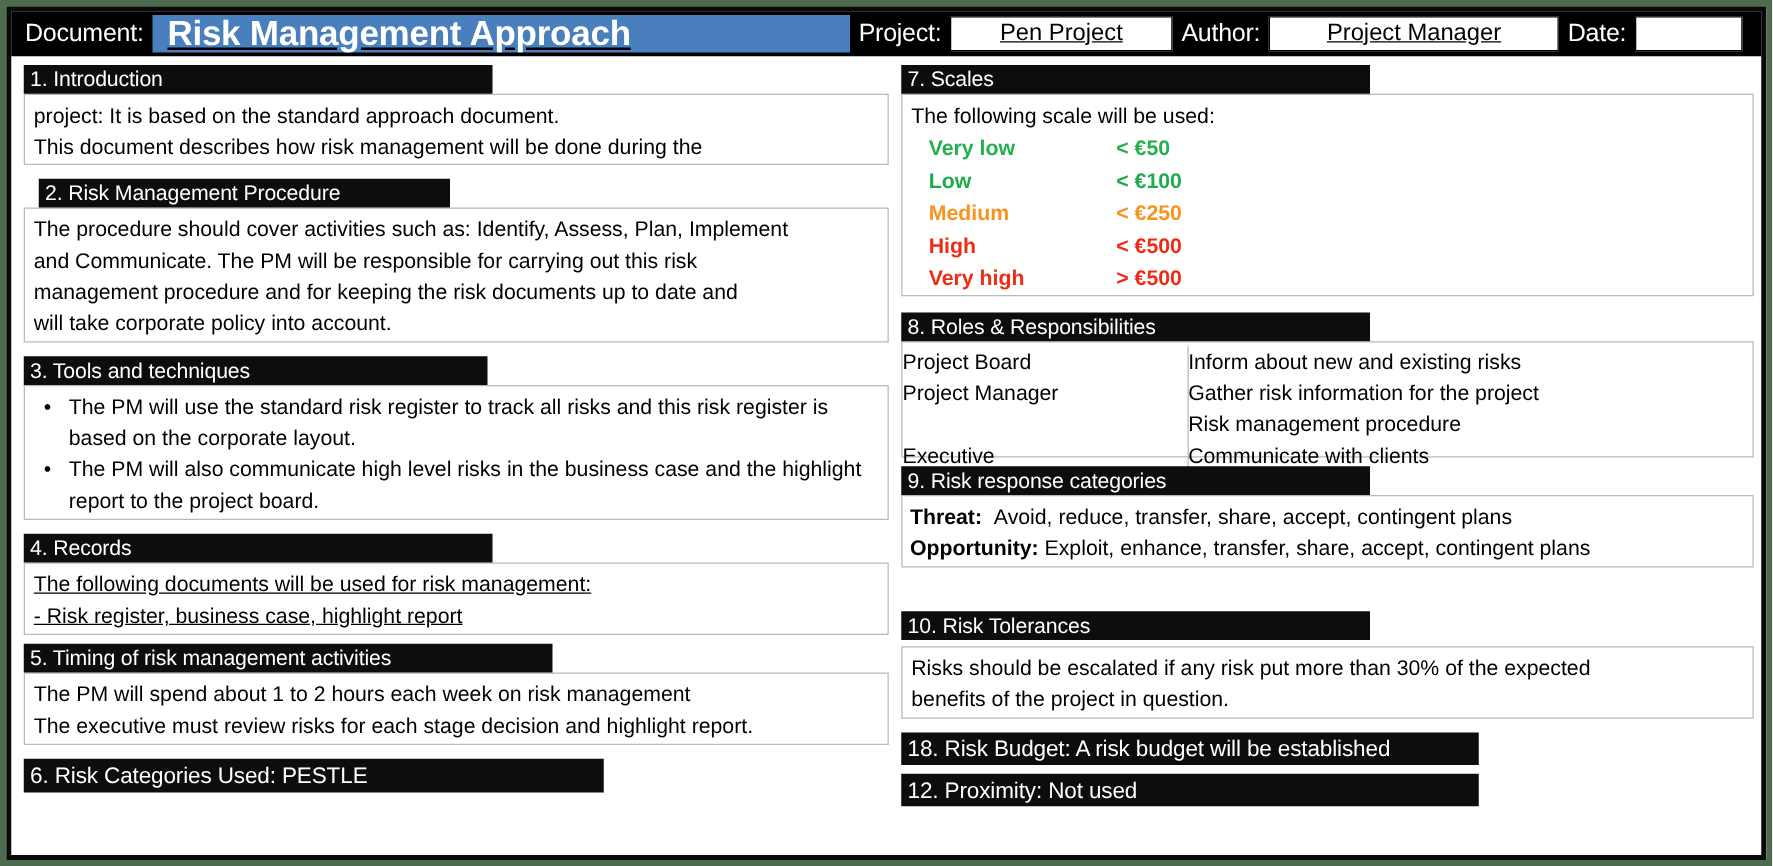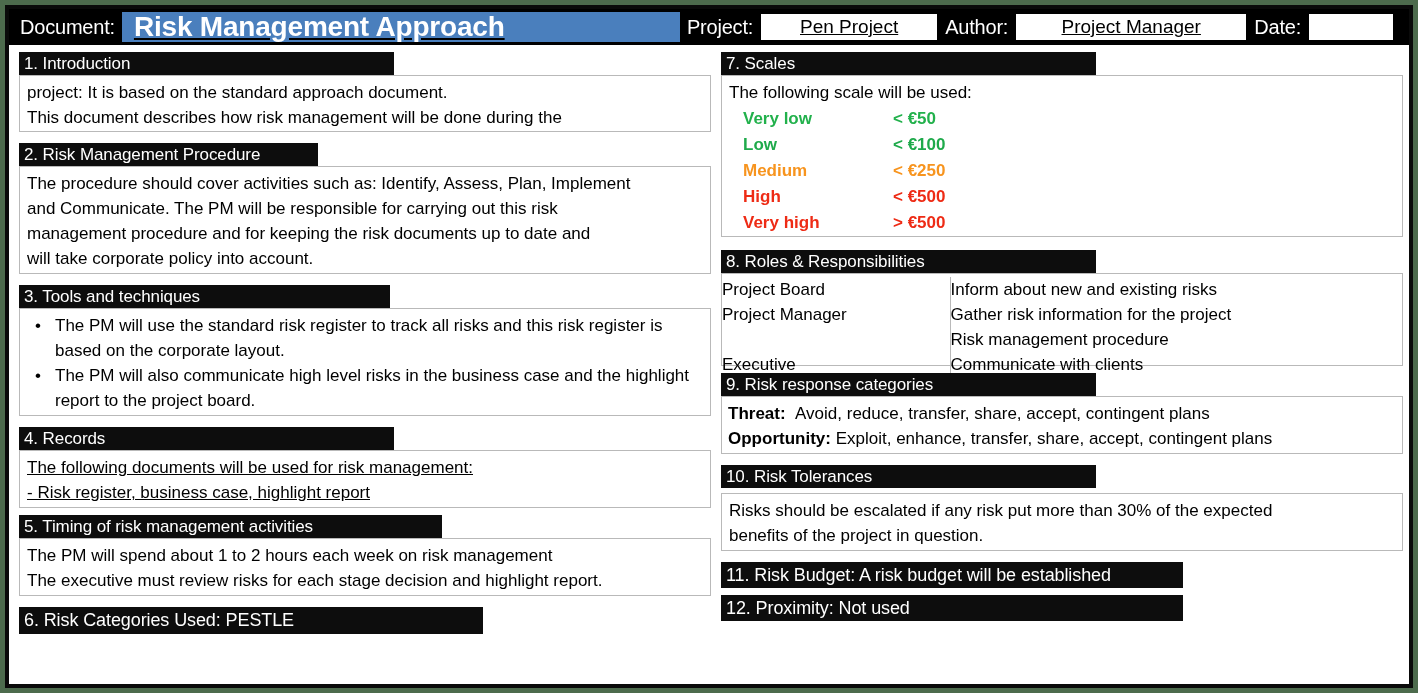--- a/index.html
+++ b/index.html
@@ -233,21 +233,21 @@
         <div class="sec-head-wrap">
           <span class="sec-head" style="width:375px;">1. Introduction</span>
         </div>
         <div class="sec-box" style="height:57px;">
           <span class="ln">project: It is based on the standard approach document.</span>
           <span class="ln">This document describes how risk management will be done during the</span>
         </div>
 
         <div class="gap-m"></div>
         <div class="sec-head-wrap">
-          <span class="sec-head" style="width:299px;">2. Risk Management Procedure</span>
+          <span class="sec-head" style="width:329px;margin-left:12px;">2. Risk Management Procedure</span>
         </div>
         <div class="sec-box" style="height:108px;">
           <span class="ln">The procedure should cover activities such as: Identify, Assess, Plan, Implement</span>
           <span class="ln">and Communicate. The PM will be responsible for carrying out this risk</span>
           <span class="ln">management procedure and for keeping the risk documents up to date and</span>
           <span class="ln">will take corporate policy into account.</span>
         </div>
 
         <div class="gap-m"></div>
         <div class="sec-head-wrap">
@@ -348,30 +348,30 @@
         <div class="sec-head-wrap">
           <span class="sec-head" style="width:375px;">9. Risk response categories</span>
         </div>
         <div class="sec-box" style="height:58px; padding-left:6px;">
           <span class="ln"><span class="rr-label">Threat:</span>&nbsp;&nbsp;<span>Avoid, reduce, transfer, share, accept, contingent plans</span></span>
           <span class="ln"><span class="rr-label">Opportunity:</span>&nbsp;<span>Exploit, enhance, transfer, share, accept, contingent plans</span></span>
         </div>
 
         <div class="gap-m"></div>
         <div class="sec-head-wrap">
-          <span class="sec-head" style="width:375px;">10. Risk Tolerances</span>
+          <span class="sec-head" style="width:375px;margin-top:24px;">10. Risk Tolerances</span>
         </div>
         <div class="sec-box" style="height:58px; margin-top:5px;">
           <span class="ln">Risks should be escalated if any risk put more than 30% of the expected</span>
           <span class="ln">benefits of the project in question.</span>
         </div>
 
         <div class="gap-m"></div>
         <div class="sec-head-wrap">
-          <span class="sec-head" style="width:462px; height:26px; line-height:26px; font-size:18px;">11. Risk Budget: A risk budget will be established</span>
+          <span class="sec-head" style="width:462px; height:26px; line-height:26px; font-size:18px;">18. Risk Budget: A risk budget will be established</span>
         </div>
 
         <div class="gap-s"></div>
         <div class="sec-head-wrap">
           <span class="sec-head" style="width:462px; height:26px; line-height:26px; font-size:18px;">12. Proximity: Not used</span>
         </div>
 
       </div>
 
     </div>

